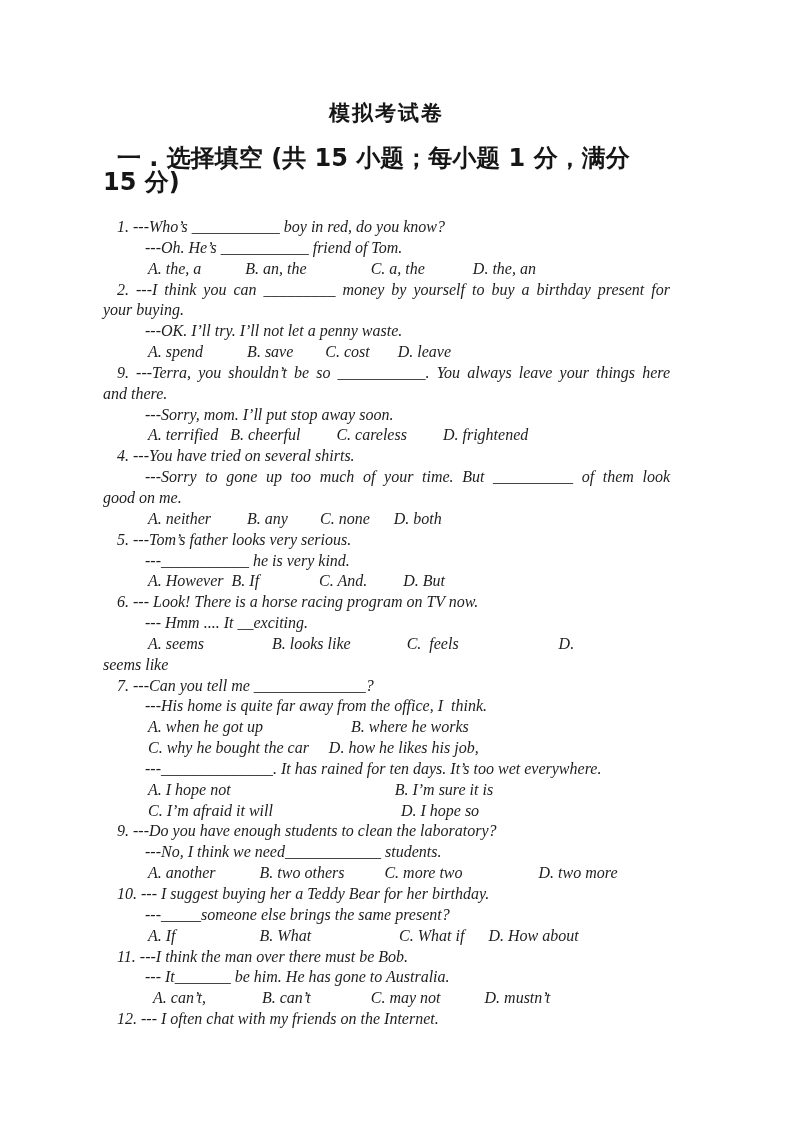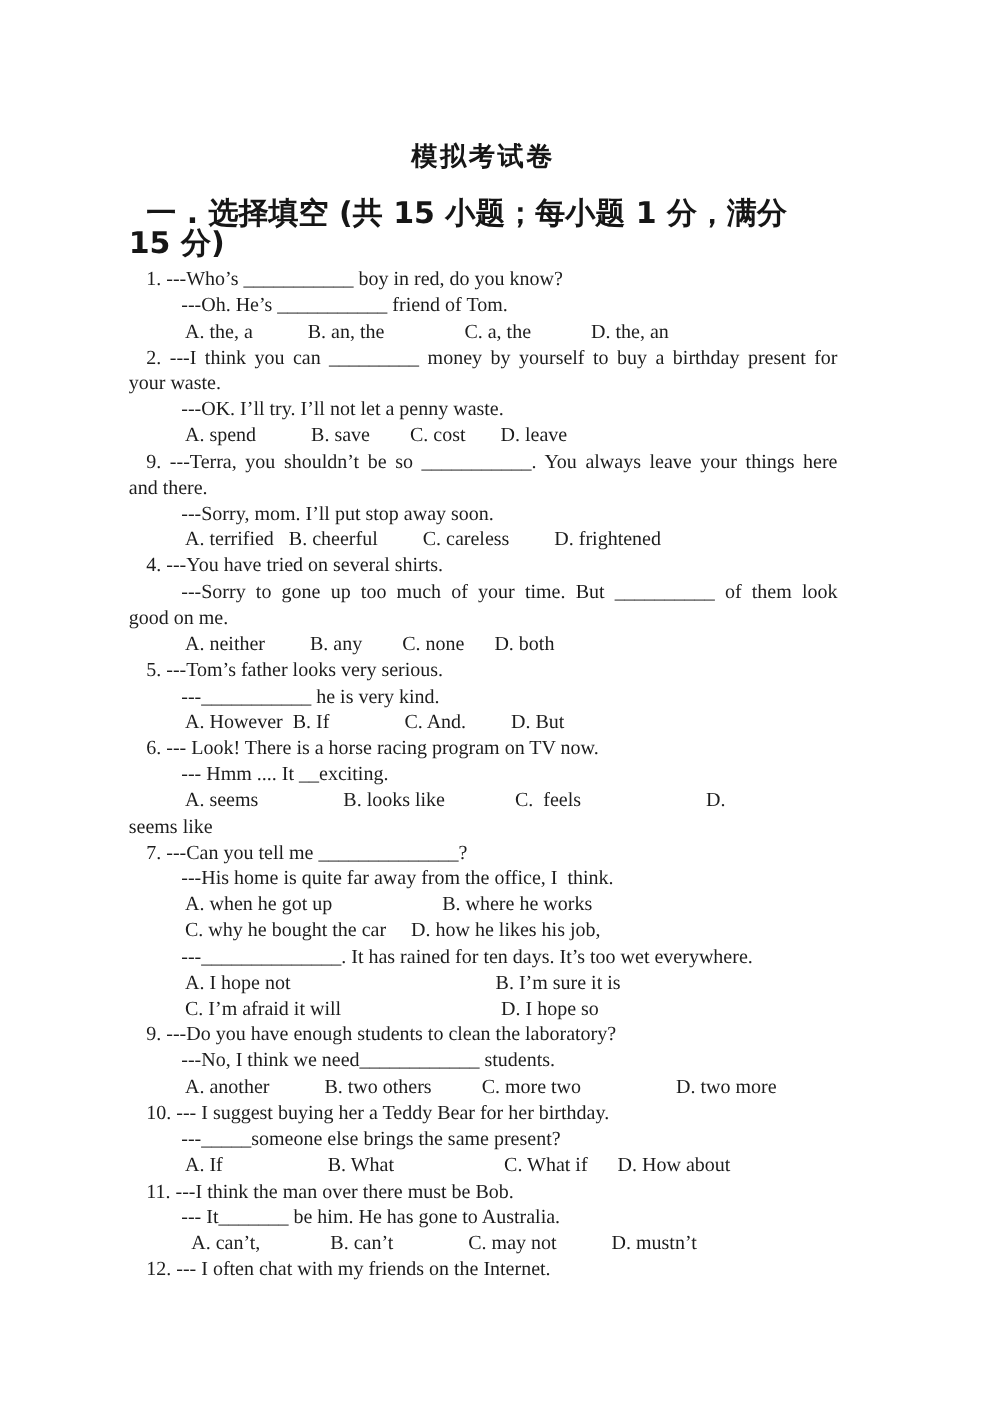--- a/index.html
+++ b/index.html
@@ -8,21 +8,21 @@
     position: relative;
     width: 793px;
     height: 1122px;
     background: #ffffff;
     color: #1d1d1d;
     overflow: hidden;
   }
   .content {
     position: absolute;
     left: 103px;
-    top: 16px;
+    top: 4px;
     width: 567px;
   }
   .title {
     margin: 0;
     padding-top: 97px;
     font-family: "DejaVu Sans", "Liberation Sans", sans-serif;
     font-weight: bold;
     font-size: 21px;
     line-height: 25px;
     text-align: center;
@@ -31,21 +31,21 @@
   }
   .section {
     margin: 20px 0 0 0;
     font-family: "DejaVu Sans", "Liberation Sans", sans-serif;
     font-weight: bold;
     font-size: 24px;
     line-height: 24px;
     text-indent: 14px;
     color: #161616;
   }
-  .body-block { margin-top: 8px; }
+  .body-block { margin-top: 23px; font-style: italic; }
   .ln {
     margin: 0;
     font-family: "Liberation Serif", "DejaVu Serif", serif;
     font-size: 16px;
     line-height: 20.85px;
     white-space: pre;
   }
   .q  { text-indent: 14px; }
   .d  { text-indent: 42px; }
   .o  { text-indent: 45px; }
@@ -58,21 +58,21 @@
 
 <div class="page">
   <div class="content">
     <h1 class="title">模拟考试卷</h1>
     <h2 class="section">一 . 选择填空 (共 15 小题；每小题 1 分，满分 15 分)</h2>
     <div class="body-block">
       <p class="ln q">1. ---Who’s ___________ boy in red, do you know?</p>
       <p class="ln d">---Oh. He’s ___________ friend of Tom.</p>
       <p class="ln o">A. the, a           B. an, the                C. a, the            D. the, an</p>
       <p class="ln j">2. ---I think you can _________ money by yourself to buy a birthday present for</p>
-      <p class="ln">your waste.</p>
+      <p class="ln">your buying.</p>
       <p class="ln d">---OK. I’ll try. I’ll not let a penny waste.</p>
       <p class="ln o">A. spend           B. save        C. cost       D. leave</p>
       <p class="ln j">9. ---Terra, you shouldn’t be so ___________. You always leave your things here</p>
       <p class="ln">and there.</p>
       <p class="ln d">---Sorry, mom. I’ll put stop away soon.</p>
       <p class="ln o">A. terrified   B. cheerful         C. careless         D. frightened</p>
       <p class="ln q">4. ---You have tried on several shirts.</p>
       <p class="ln jd">---Sorry to gone up too much of your time. But __________ of them look</p>
       <p class="ln">good on me.</p>
       <p class="ln o">A. neither         B. any        C. none      D. both</p>

